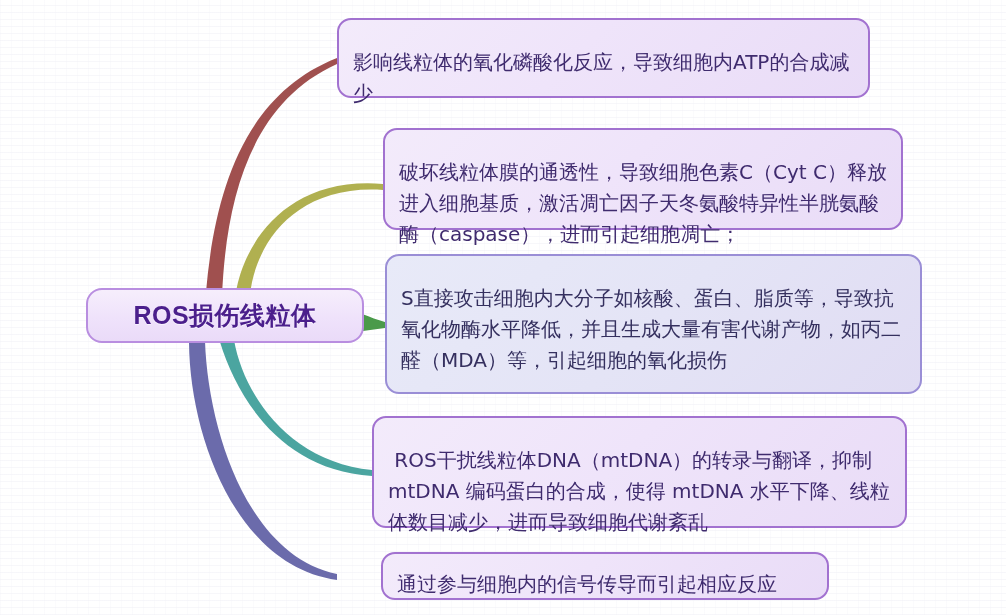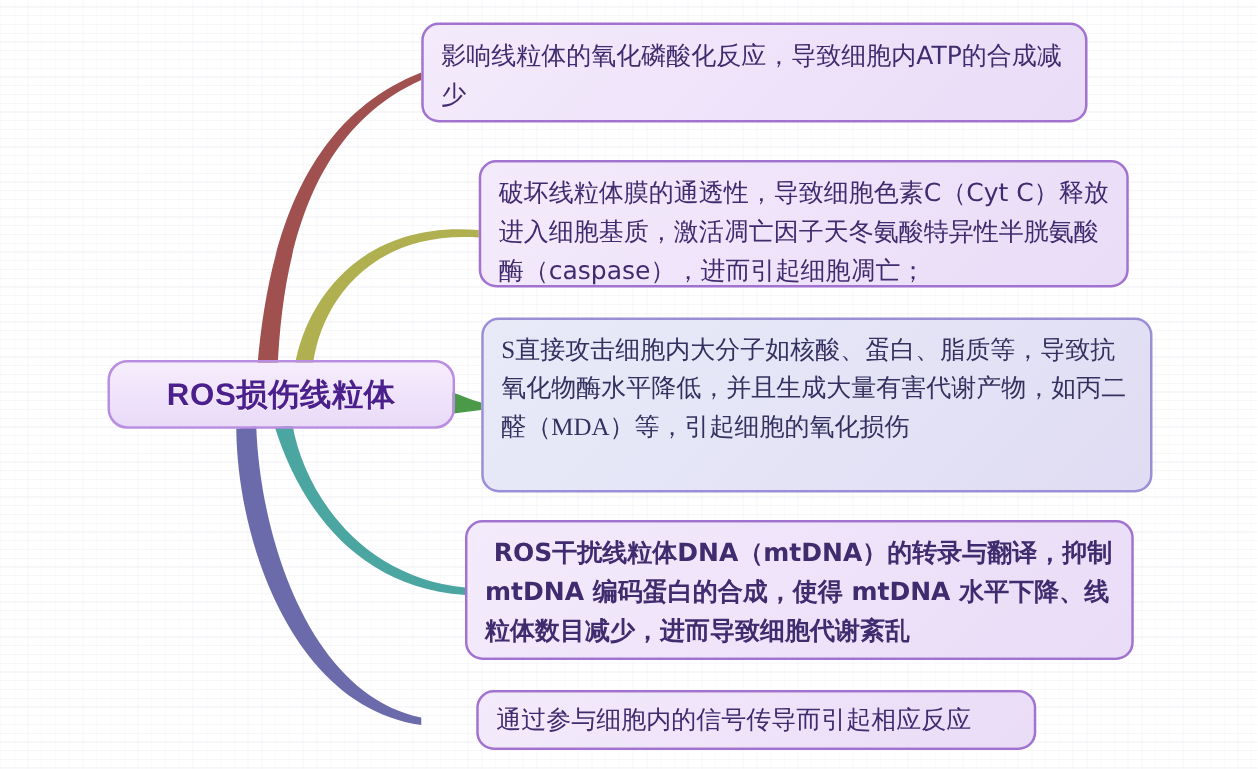--- a/index.html
+++ b/index.html
@@ -42,35 +42,35 @@
     background:linear-gradient(180deg,#f6eefc 0%,#efe2fb 55%,#eadbf8 100%);
     display:flex;align-items:center;justify-content:center;margin-left:24px;
   }
   #root .txt{
     font-size:25px;font-weight:bold;letter-spacing:.5px;
     color:#4b1f8c;
     text-shadow:0 1px 0 rgba(255,255,255,.6);
   }
 
   
-  .branch{padding:9px 14px 10px 14px;}
+  .branch{padding:27px 14px 10px 14px;}
   .branch .txt{
     font-size:20px;
     line-height:31px;
     color:#3f2b6e;
     font-family:"DejaVu Sans","Liberation Sans",sans-serif;
   }
 
   #b1{left:337px;top:18px;width:533px;height:80px;}
   #b2{left:383px;top:128px;width:520px;height:102px;}
   #b3{left:385px;top:254px;width:537px;height:140px;
       border:2px solid #9a8ed6;
       background:linear-gradient(135deg,#e8eaf8 0%,#e4e4f6 50%,#e0dcf3 100%);}
-  #b3 .txt{color:#35305f;font-family:Liberation Serif, serif;}
-  #b4{left:372px;top:416px;width:535px;height:112px;font-weight:bold;}
+  #b3 .txt{color:#35305f;}
+  #b4{left:372px;top:416px;width:535px;height:112px;}
   #b5{left:337px;top:552px;width:448px;height:48px;
       display:flex;align-items:center;margin-left:44px;}
 </style>
 </head>
 <body>
 
 <div id="stage">
   <div id="bgtex"></div>
 
   <svg id="links" viewBox="0 0 1006 615" width="1006" height="615" xmlns="http://www.w3.org/2000/svg">

